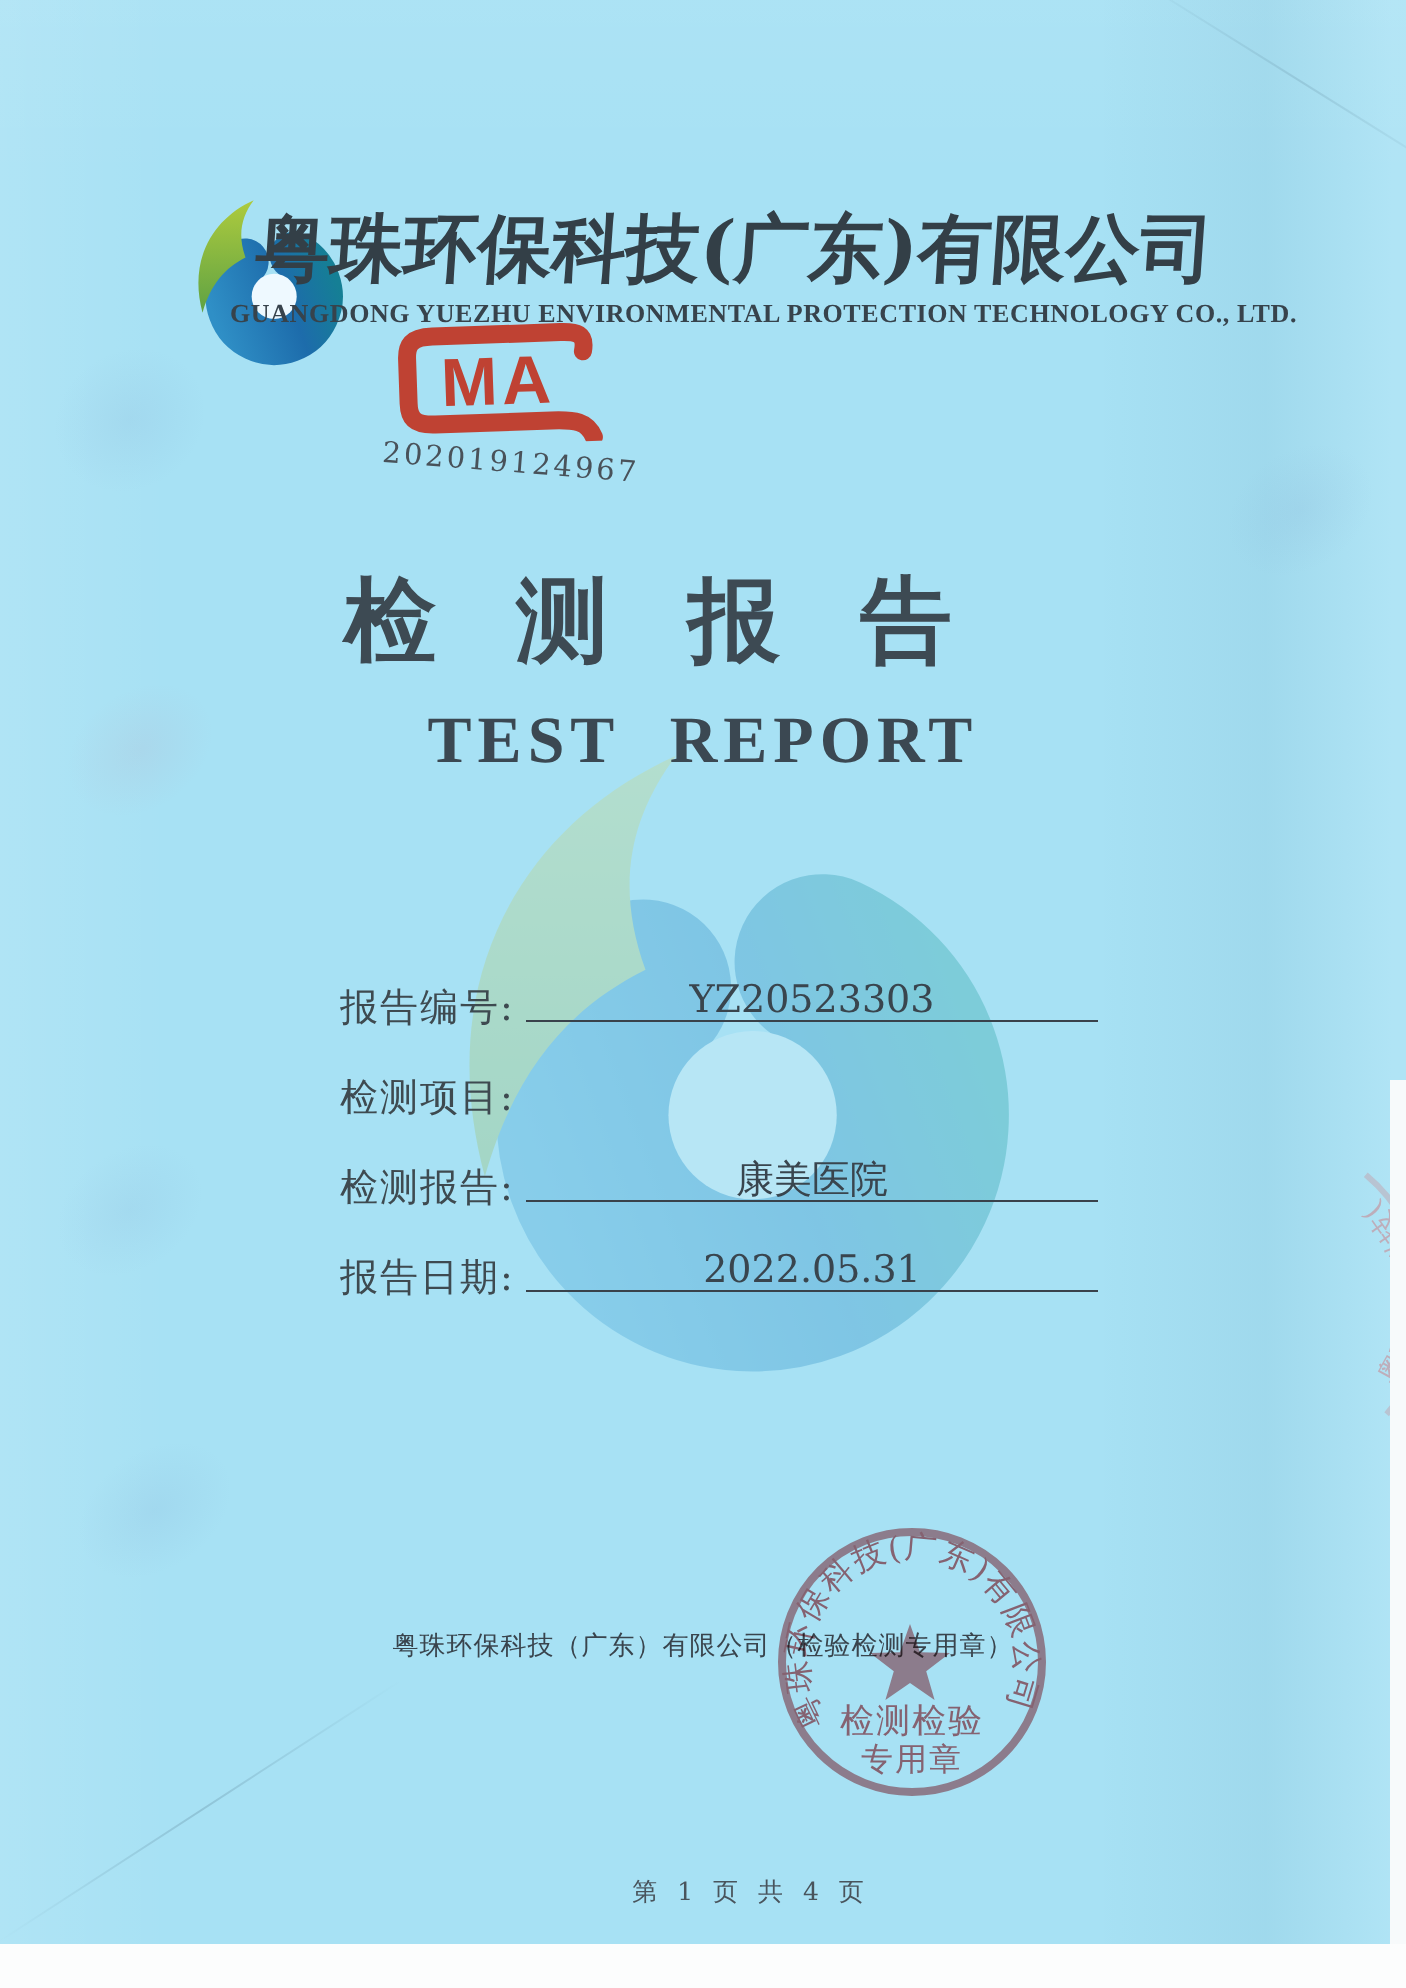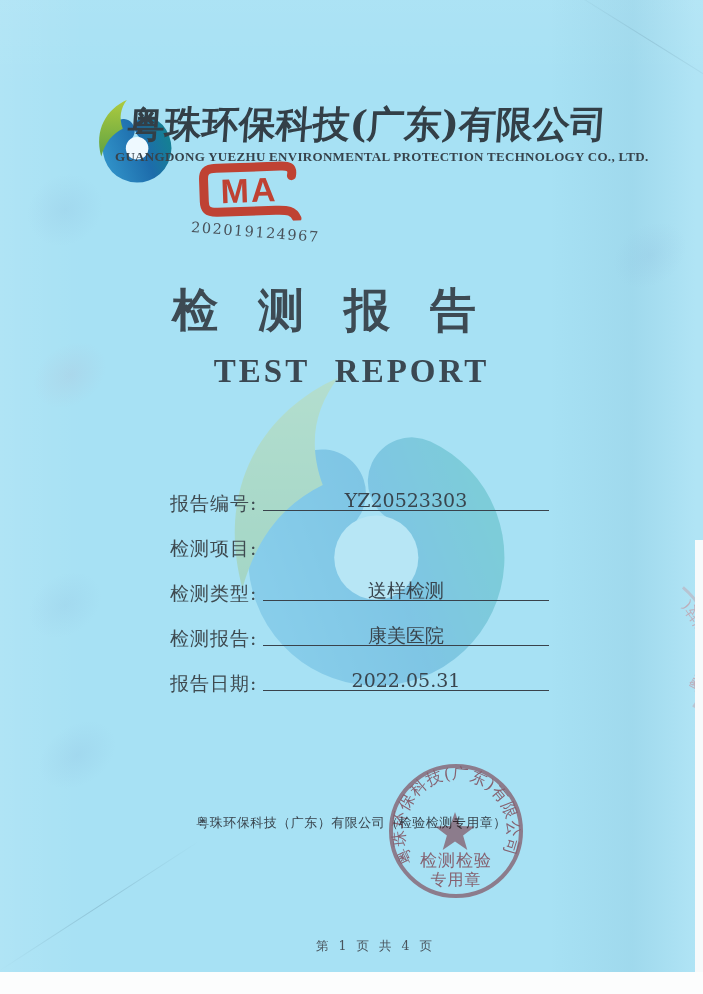--- a/index.html
+++ b/index.html
@@ -142,24 +142,20 @@
   <div class="abs title-cn">检测报告</div>
   <div class="abs title-en">TEST REPORT</div>
 
   <div class="abs fields">
     <div class="field-row">
       <span class="field-label">报告编号:</span>
       <span class="field-value">YZ20523303</span>
     </div>
     <div class="field-row">
       <span class="field-label">检测项目:</span>
-    </div>
-    <div class="field-row">
-      <span class="field-label">检测类型:</span>
-      <span class="field-value">送样检测</span>
     </div>
     <div class="field-row">
       <span class="field-label">检测报告:</span>
       <span class="field-value">康美医院</span>
     </div>
     <div class="field-row">
       <span class="field-label">报告日期:</span>
       <span class="field-value">2022.05.31</span>
     </div>
   </div>

